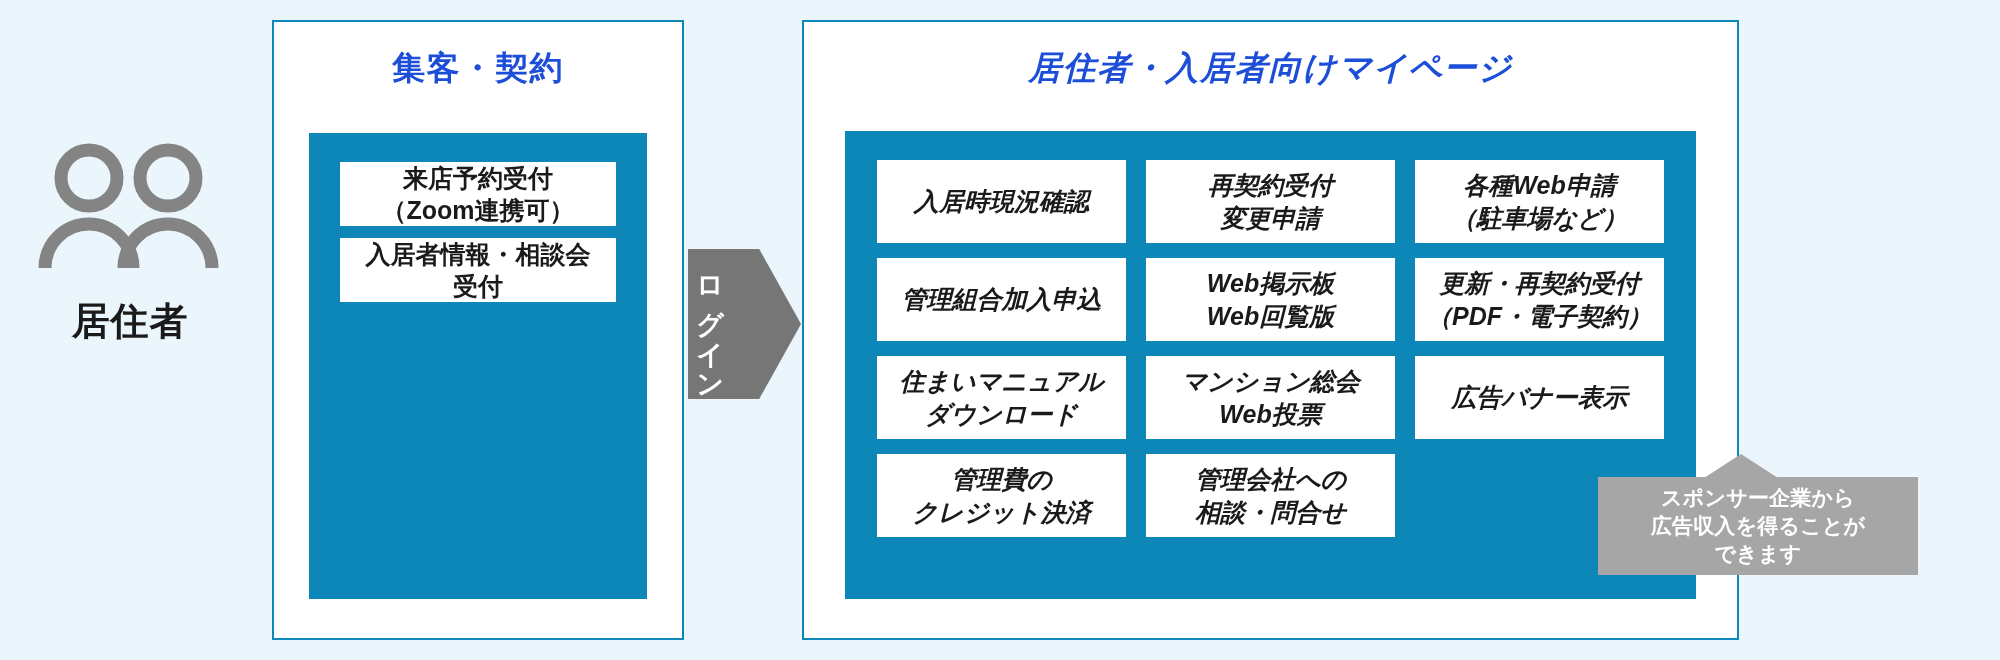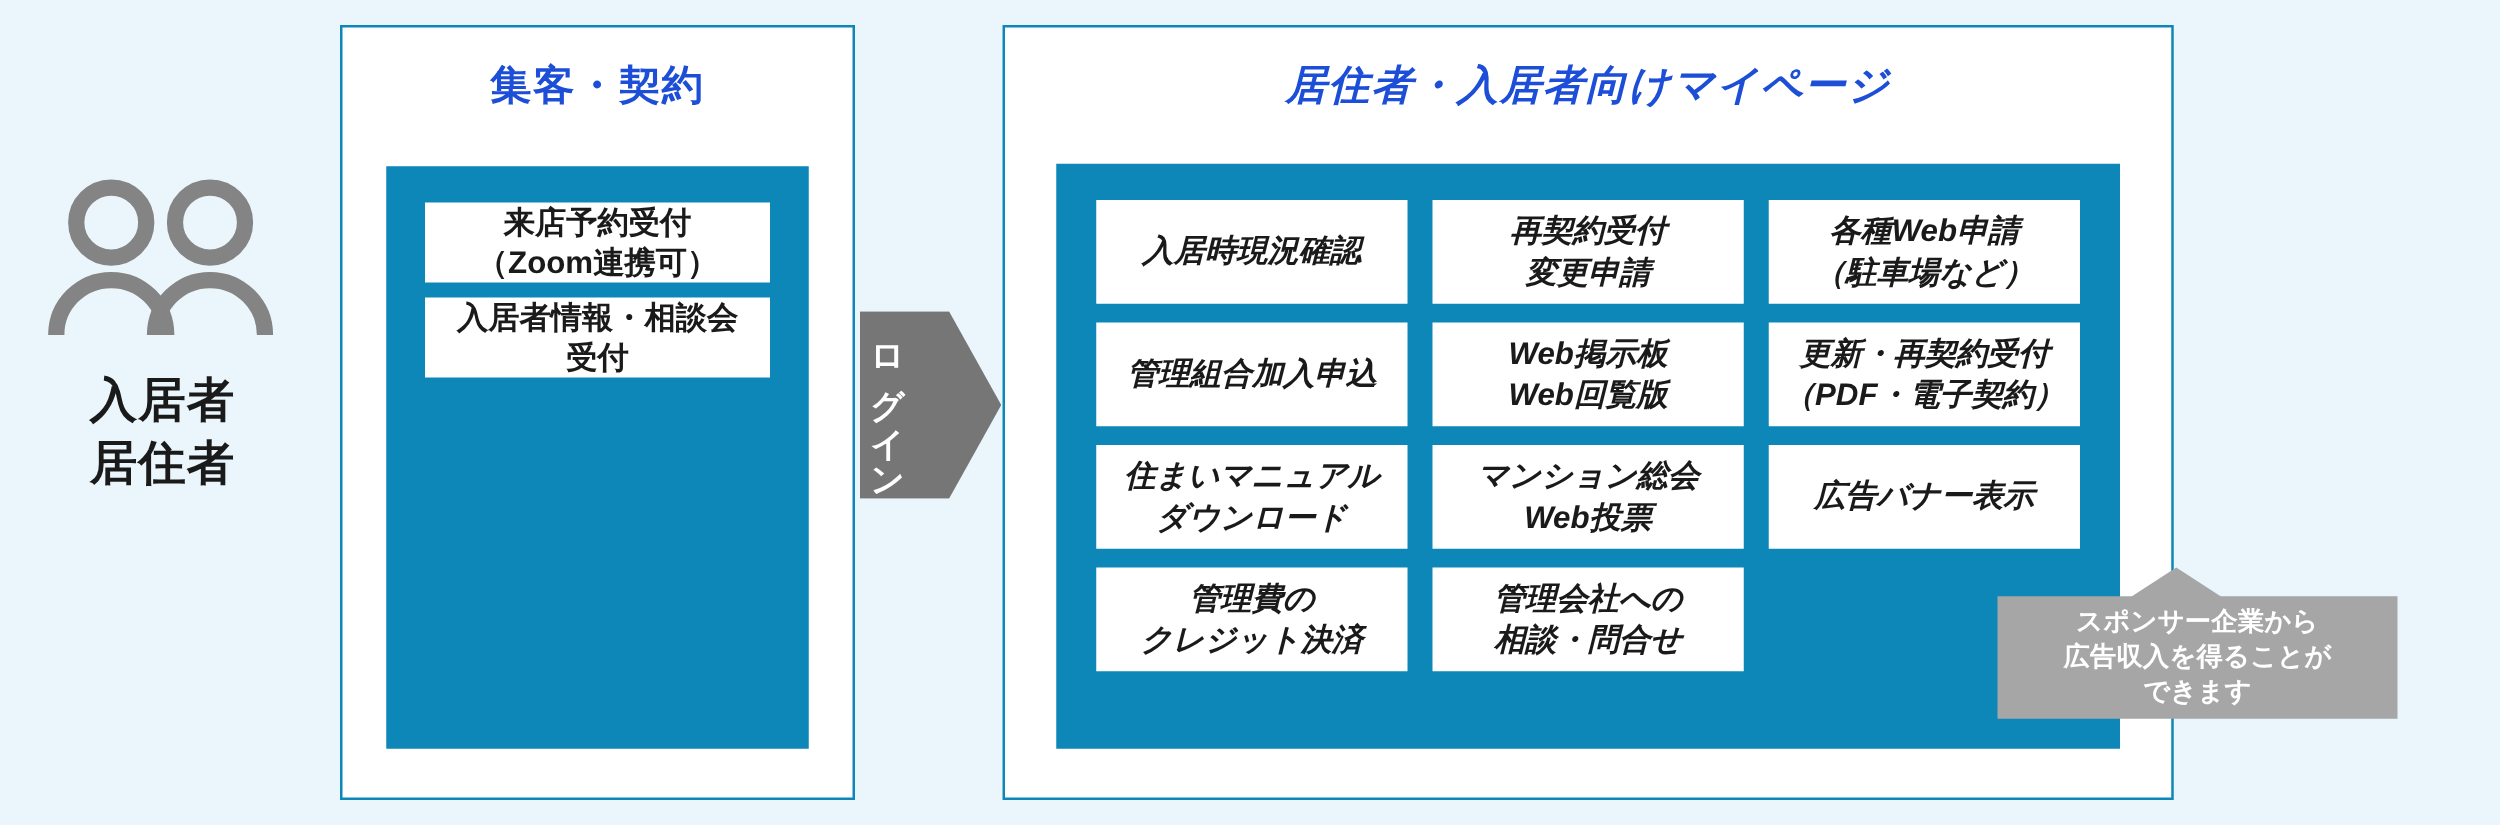--- a/index.html
+++ b/index.html
@@ -207,21 +207,20 @@
 <div id="stage">
 
   <div class="actor">
     <svg class="actor-icon" viewBox="0 0 190 130" aria-hidden="true">
       <circle cx="54" cy="38" r="28" fill="none" stroke="#848484" stroke-width="13"></circle>
       <path d="M 10 128 A 44 44 0 0 1 98 128" fill="none" stroke="#848484" stroke-width="13"></path>
       <circle cx="133" cy="38" r="28" fill="none" stroke="#848484" stroke-width="13"></circle>
       <path d="M 89 128 A 44 44 0 0 1 177 128" fill="none" stroke="#848484" stroke-width="13"></path>
     </svg>
     <div class="actor-labels">
-      <div>入居者</div>
       <div>居住者</div>
     </div>
   </div>
 
   <div class="panel panel-left">
     <div class="panel-title">集客・契約</div>
     <div class="bluebox bluebox-left">
       <div class="left-stack">
         <div class="card">
             <span class="card-text">来店予約受付

